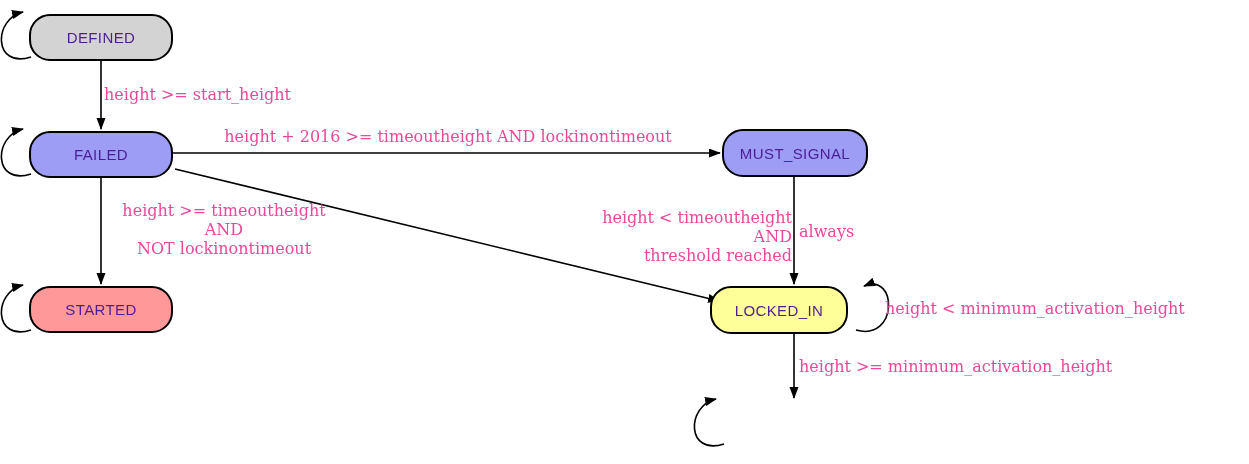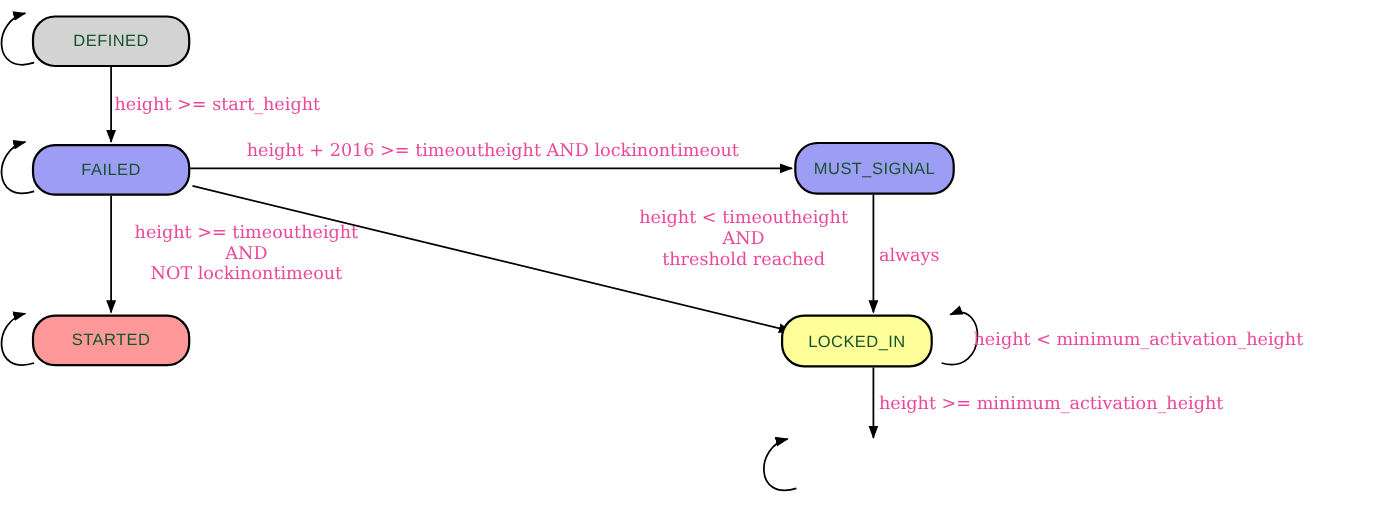--- a/index.html
+++ b/index.html
@@ -5,21 +5,21 @@
   html,body { margin:0; padding:0; background:#ffffff; }
   .canvas {
     position:relative; width:1249px; height:464px; background:#ffffff;
     font-family:"Liberation Sans", sans-serif; overflow:hidden;
   }
   svg.edges { position:absolute; left:0; top:0; width:1249px; height:464px; }
   .node {
     position:absolute; box-sizing:border-box;
     border:2.5px solid #000; border-radius:21px;
     display:flex; align-items:center; justify-content:center;
-    font-size:15px; letter-spacing:0.4px; color:#14532d;
+    font-size:15px; letter-spacing:0.4px; color:#4c1d95;
   }
   .elabel {
     position:absolute; font-family:"DejaVu Serif","Liberation Serif", serif;
     font-size:16px; line-height:19px; color:#ec4899; white-space:pre-line;
   }
   .center { text-align:center; }
   .nowrap { white-space:nowrap; }
 </style>
 </head>
 <body>
@@ -64,21 +64,21 @@
 
 
   <div class="elabel nowrap" style="left:104px; top:85px;">height &gt;= start_height</div>
 
   <div class="elabel center" style="left:180px; top:127px; width:536px;">height + 2016 &gt;= timeoutheight AND lockinontimeout</div>
 
   <div class="elabel center" style="left:101px; top:201px; width:246px;">height &gt;= timeoutheight
 AND
 NOT lockinontimeout</div>
 
-  <div class="elabel center" style="left:560px; top:188px; width:232px;">height &lt; timeoutheight
+  <div class="elabel center" style="left:560px; top:208px; width:232px;text-align:right;">height &lt; timeoutheight
 AND
 threshold reached</div>
 
   <div class="elabel nowrap" style="left:799px; top:222px;">always</div>
 
   <div class="elabel nowrap" style="left:885px; top:299px;">height &lt; minimum_activation_height</div>
 
   <div class="elabel nowrap" style="left:799px; top:357px;">height &gt;= minimum_activation_height</div>
 
 </div>

